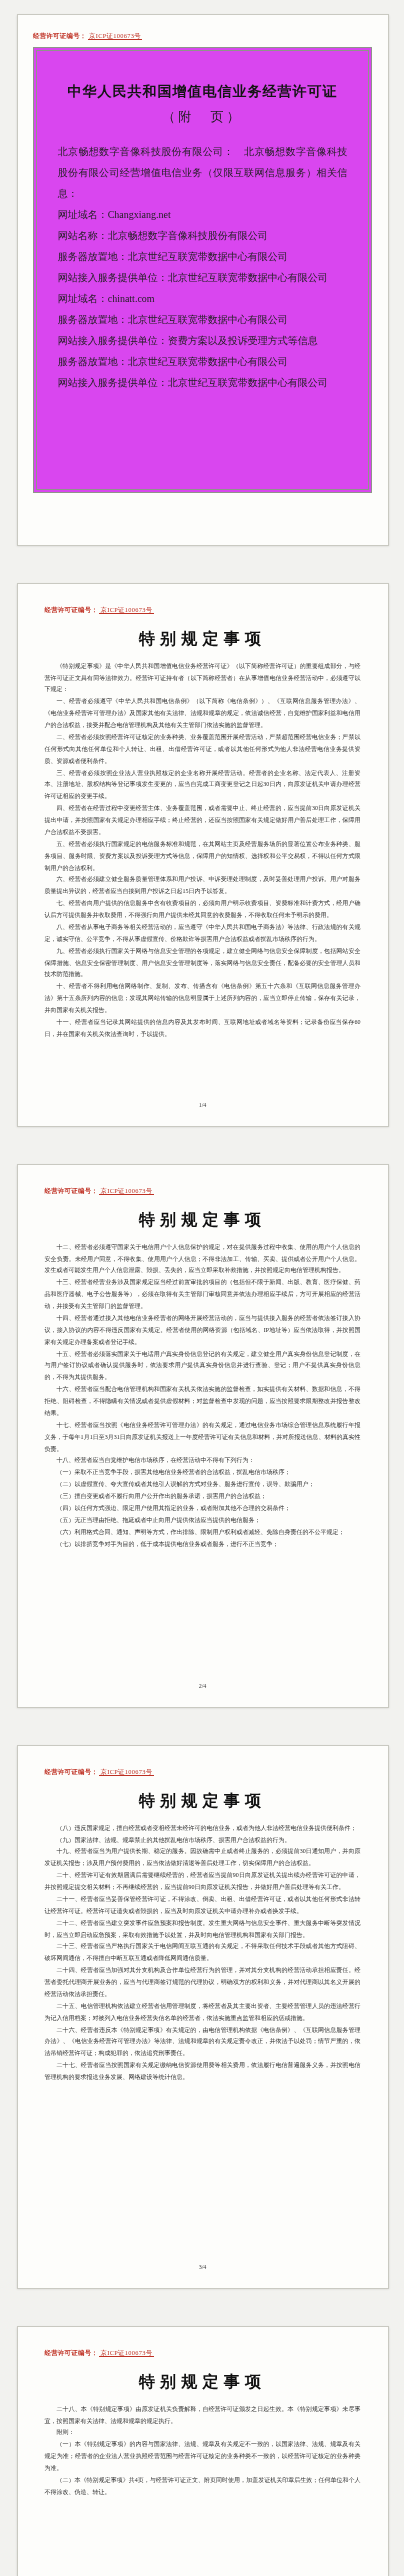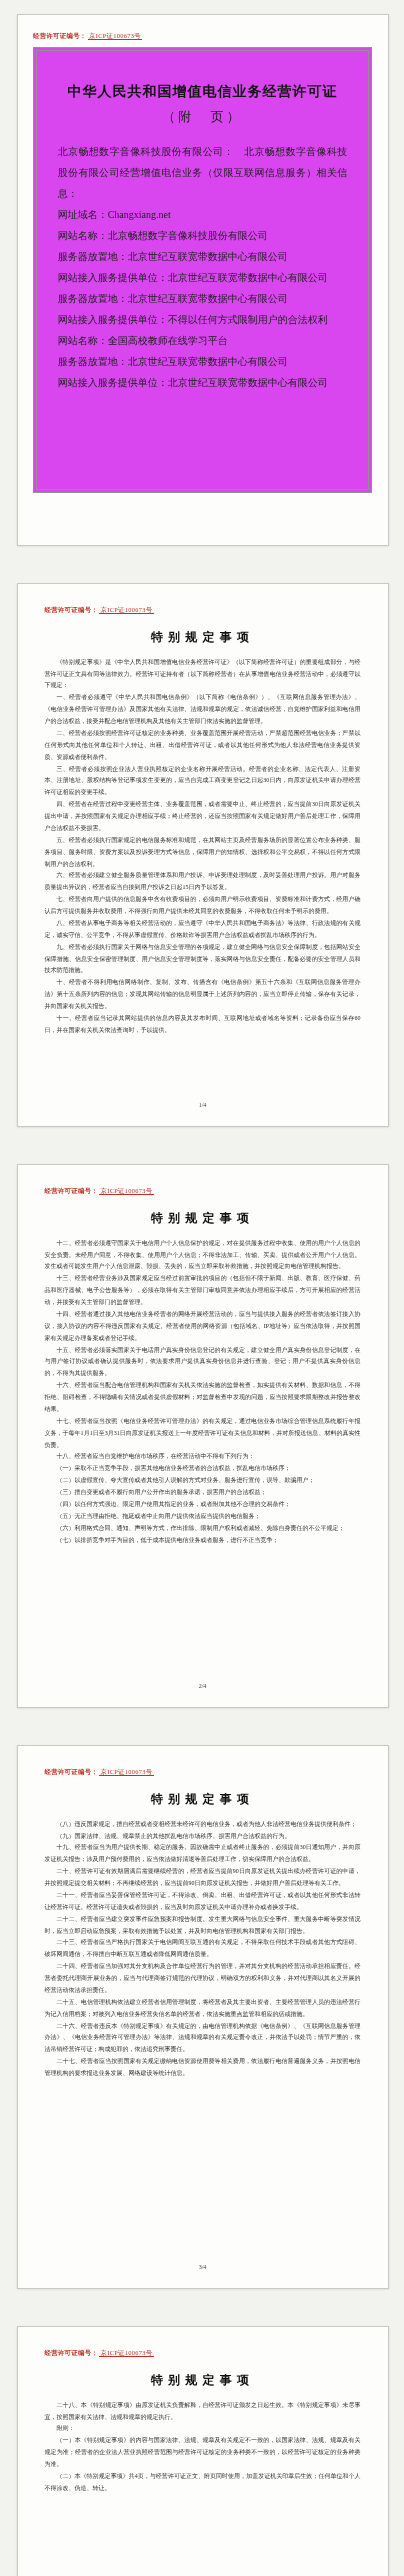--- a/index.html
+++ b/index.html
@@ -69,21 +69,21 @@
     text-align: justify;
   }
   .cert-entry { margin: 0; }
   .entry-label { color: #1f1f1f; }
   .entry-value { color: #1f1f1f; }
 
   
   .prov-page { height: 544px; padding: 21.6px 27px; }
   .prov-title {
     text-align: center;
-    font-size: 12px;
+    font-size: 16px;
     letter-spacing: 5.2px;
     margin: 14.4px 0 10.3px;
     color: #101010;
     font-weight: bold;
   }
   .prov-body {
     font-size: 6px;
     line-height: 1.98;
     text-align: justify;
     color: #2c2c2c;
@@ -110,23 +110,23 @@
     <div class="cert-frame-inner">
       <h1 class="cert-title">中华人民共和国增值电信业务经营许可证</h1>
       <div class="cert-subtitle">（附　页）</div>
       <div class="cert-body">
         <p class="cert-entry">北京畅想数字音像科技股份有限公司：　北京畅想数字音像科技股份有限公司经营增值电信业务（仅限互联网信息服务）相关信息：</p>
         <div id="cert-entries">
             <p class="cert-entry"><span class="entry-label">网址域名：</span><span class="entry-value">Changxiang.net</span></p>
             <p class="cert-entry"><span class="entry-label">网站名称：</span><span class="entry-value">北京畅想数字音像科技股份有限公司</span></p>
             <p class="cert-entry"><span class="entry-label">服务器放置地：</span><span class="entry-value">北京世纪互联宽带数据中心有限公司</span></p>
             <p class="cert-entry"><span class="entry-label">网站接入服务提供单位：</span><span class="entry-value">北京世纪互联宽带数据中心有限公司</span></p>
+            <p class="cert-entry"><span class="entry-label">网址域名：</span><span class="entry-value">chinatt.com</span></p>
             <p class="cert-entry"><span class="entry-label">服务器放置地：</span><span class="entry-value">北京世纪互联宽带数据中心有限公司</span></p>
-            <p class="cert-entry"><span class="entry-label">网站接入服务提供单位：</span><span class="entry-value">不得以任何方式限制用户的合法权利</span></p>
-            <p class="cert-entry"><span class="entry-label">网站名称：</span><span class="entry-value">全国高校教师在线学习平台</span></p>
+            <p class="cert-entry"><span class="entry-label">网站接入服务提供单位：</span><span class="entry-value">资费方案以及投诉受理方式等信息</span></p>
             <p class="cert-entry"><span class="entry-label">服务器放置地：</span><span class="entry-value">北京世纪互联宽带数据中心有限公司</span></p>
             <p class="cert-entry"><span class="entry-label">网站接入服务提供单位：</span><span class="entry-value">北京世纪互联宽带数据中心有限公司</span></p>
           </div>
       </div>
     </div>
   </div>
 </section>
 
 <section class="page prov-page">
   <div class="license-line">

